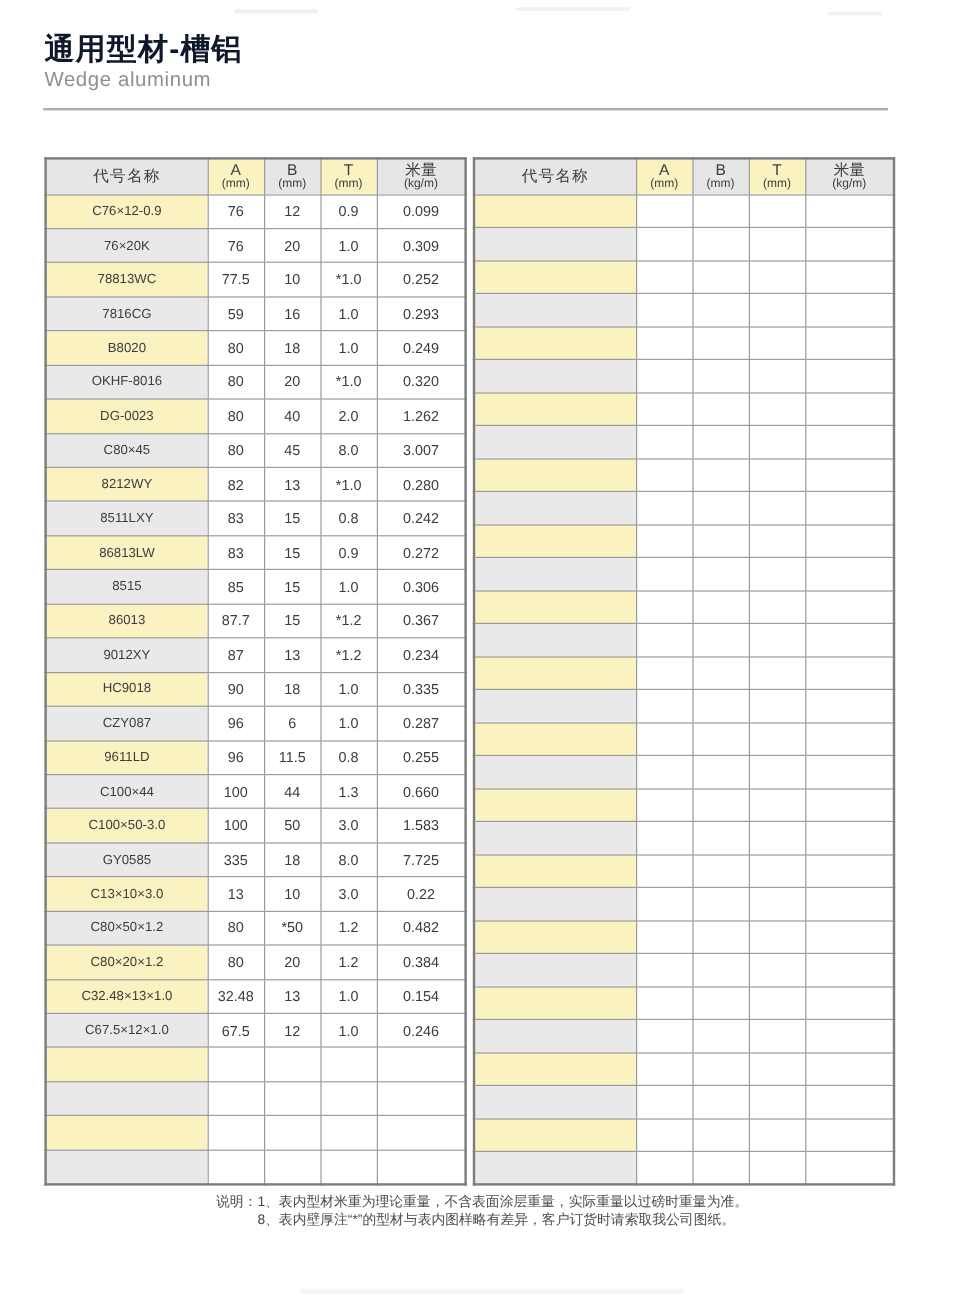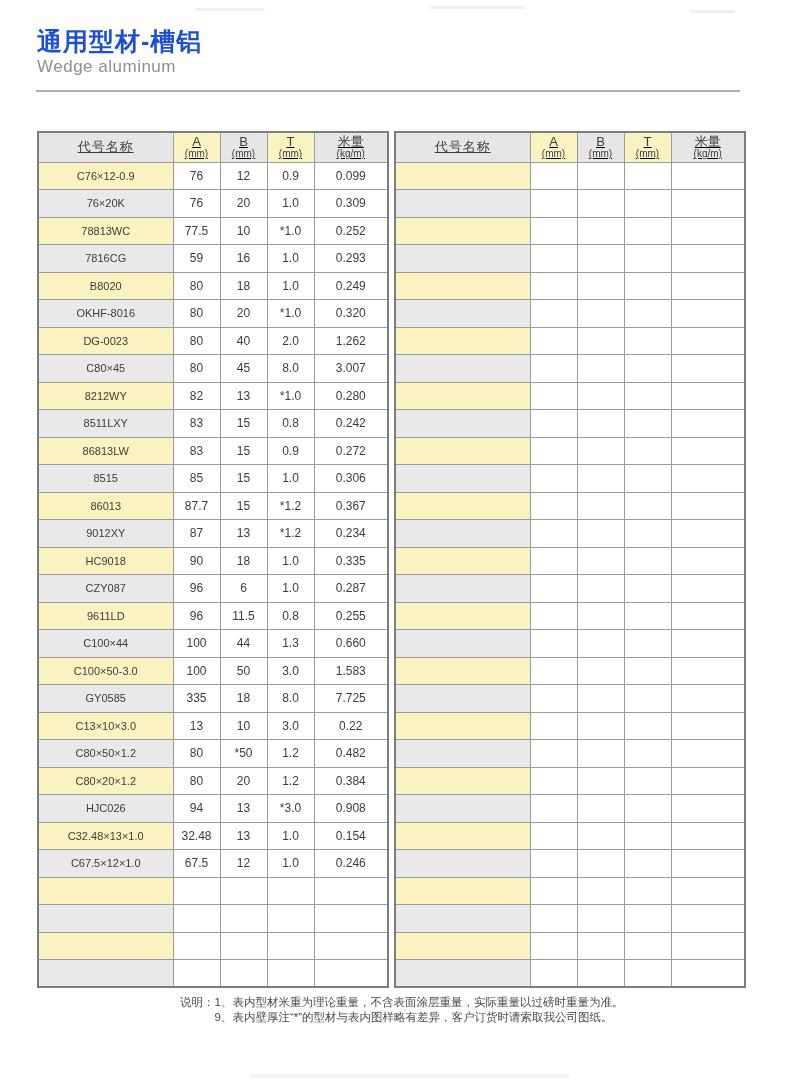--- a/index.html
+++ b/index.html
@@ -2,33 +2,33 @@
 <html><head>
 <meta charset="utf-8">
 <style>
   html,body{margin:0;padding:0;background:#fff;}
   .page{
     position:relative;width:800px;height:1085px;background:#ffffff;overflow:hidden;
     font-family:"Liberation Sans","DejaVu Sans",sans-serif;
   }
   
   .header{position:absolute;left:37px;top:27px;}
-  .title-cn{font-size:25px;font-weight:bold;color:#1d4ed8;letter-spacing:1px;line-height:28px;}
+  .title-cn{font-size:25px;font-weight:bold;color:#0f172a;letter-spacing:1px;line-height:28px;}
   .title-en{font-size:17px;color:#8f8f8f;line-height:20px;margin-top:2px;letter-spacing:.5px;}
   .rule{position:absolute;left:36px;top:90px;width:704px;height:2px;background:#aeaeae;}
   
   .artifact{position:absolute;background:#c9c9c9;border-radius:2px;}
   
   .tables{position:absolute;left:37px;top:131px;display:flex;gap:5px;}
   table.spec{border-collapse:collapse;table-layout:fixed;width:350px;border:2px solid #7d7d7d;background:#fff;}
   table.spec th,table.spec td{border:1px solid #9b9b9b;padding:0;text-align:center;vertical-align:middle;}
   table.spec thead tr{height:30px;}
   table.spec tbody tr{height:27.5px;}
   .col-name{width:135px}.col-a{width:47px}.col-b{width:47px}.col-t{width:47px}.col-m{width:74px}
-  th{font-weight:normal;text-decoration:underline;}
+  th{font-weight:normal;}
   .h-name{font-size:13px;color:#3d3d3d;background:#e6e6e6;letter-spacing:1px;}
   .h-num{line-height:12px;}
   .h-main{font-size:13px;line-height:13px;color:#3d3d3d;}
   .h-unit{font-size:10px;line-height:11px;color:#3d3d3d;}
   .bg-gray{background:#e6e6e6;}
   .bg-yellow{background:#fbf2c2;}
   td.cell-name{font-size:11px;color:#3c3c3c;}
   td.cell-name.yellow{background:#fbf2c2;}
   td.cell-name.gray{background:#e9e9e9;}
   td.cell-num{font-size:12px;color:#3c3c3c;background:#ffffff;}
@@ -240,27 +240,20 @@
             <td class="cell-num">0.482</td>
           </tr>
           <tr>
             <td class="cell-name yellow">C80×20×1.2</td>
             <td class="cell-num">80</td>
             <td class="cell-num">20</td>
             <td class="cell-num">1.2</td>
             <td class="cell-num">0.384</td>
           </tr>
           <tr>
-            <td class="cell-name gray">HJC026</td>
-            <td class="cell-num">94</td>
-            <td class="cell-num">13</td>
-            <td class="cell-num">*3.0</td>
-            <td class="cell-num">0.908</td>
-          </tr>
-          <tr>
             <td class="cell-name yellow">C32.48×13×1.0</td>
             <td class="cell-num">32.48</td>
             <td class="cell-num">13</td>
             <td class="cell-num">1.0</td>
             <td class="cell-num">0.154</td>
           </tr>
           <tr>
             <td class="cell-name gray">C67.5×12×1.0</td>
             <td class="cell-num">67.5</td>
             <td class="cell-num">12</td>
@@ -540,17 +533,17 @@
           </tr>
         </tbody>
     </table>
 
   </div>
 
   <div class="notes">
     <div class="notes-label">说明：</div>
     <div>
       <div class="note-line">1、表内型材米重为理论重量，不含表面涂层重量，实际重量以过磅时重量为准。</div>
-      <div class="note-line">9、表内壁厚注“*”的型材与表内图样略有差异，客户订货时请索取我公司图纸。</div>
+      <div class="note-line">8、表内壁厚注“*”的型材与表内图样略有差异，客户订货时请索取我公司图纸。</div>
     </div>
   </div>
 
 </div>
 
 </body></html>

